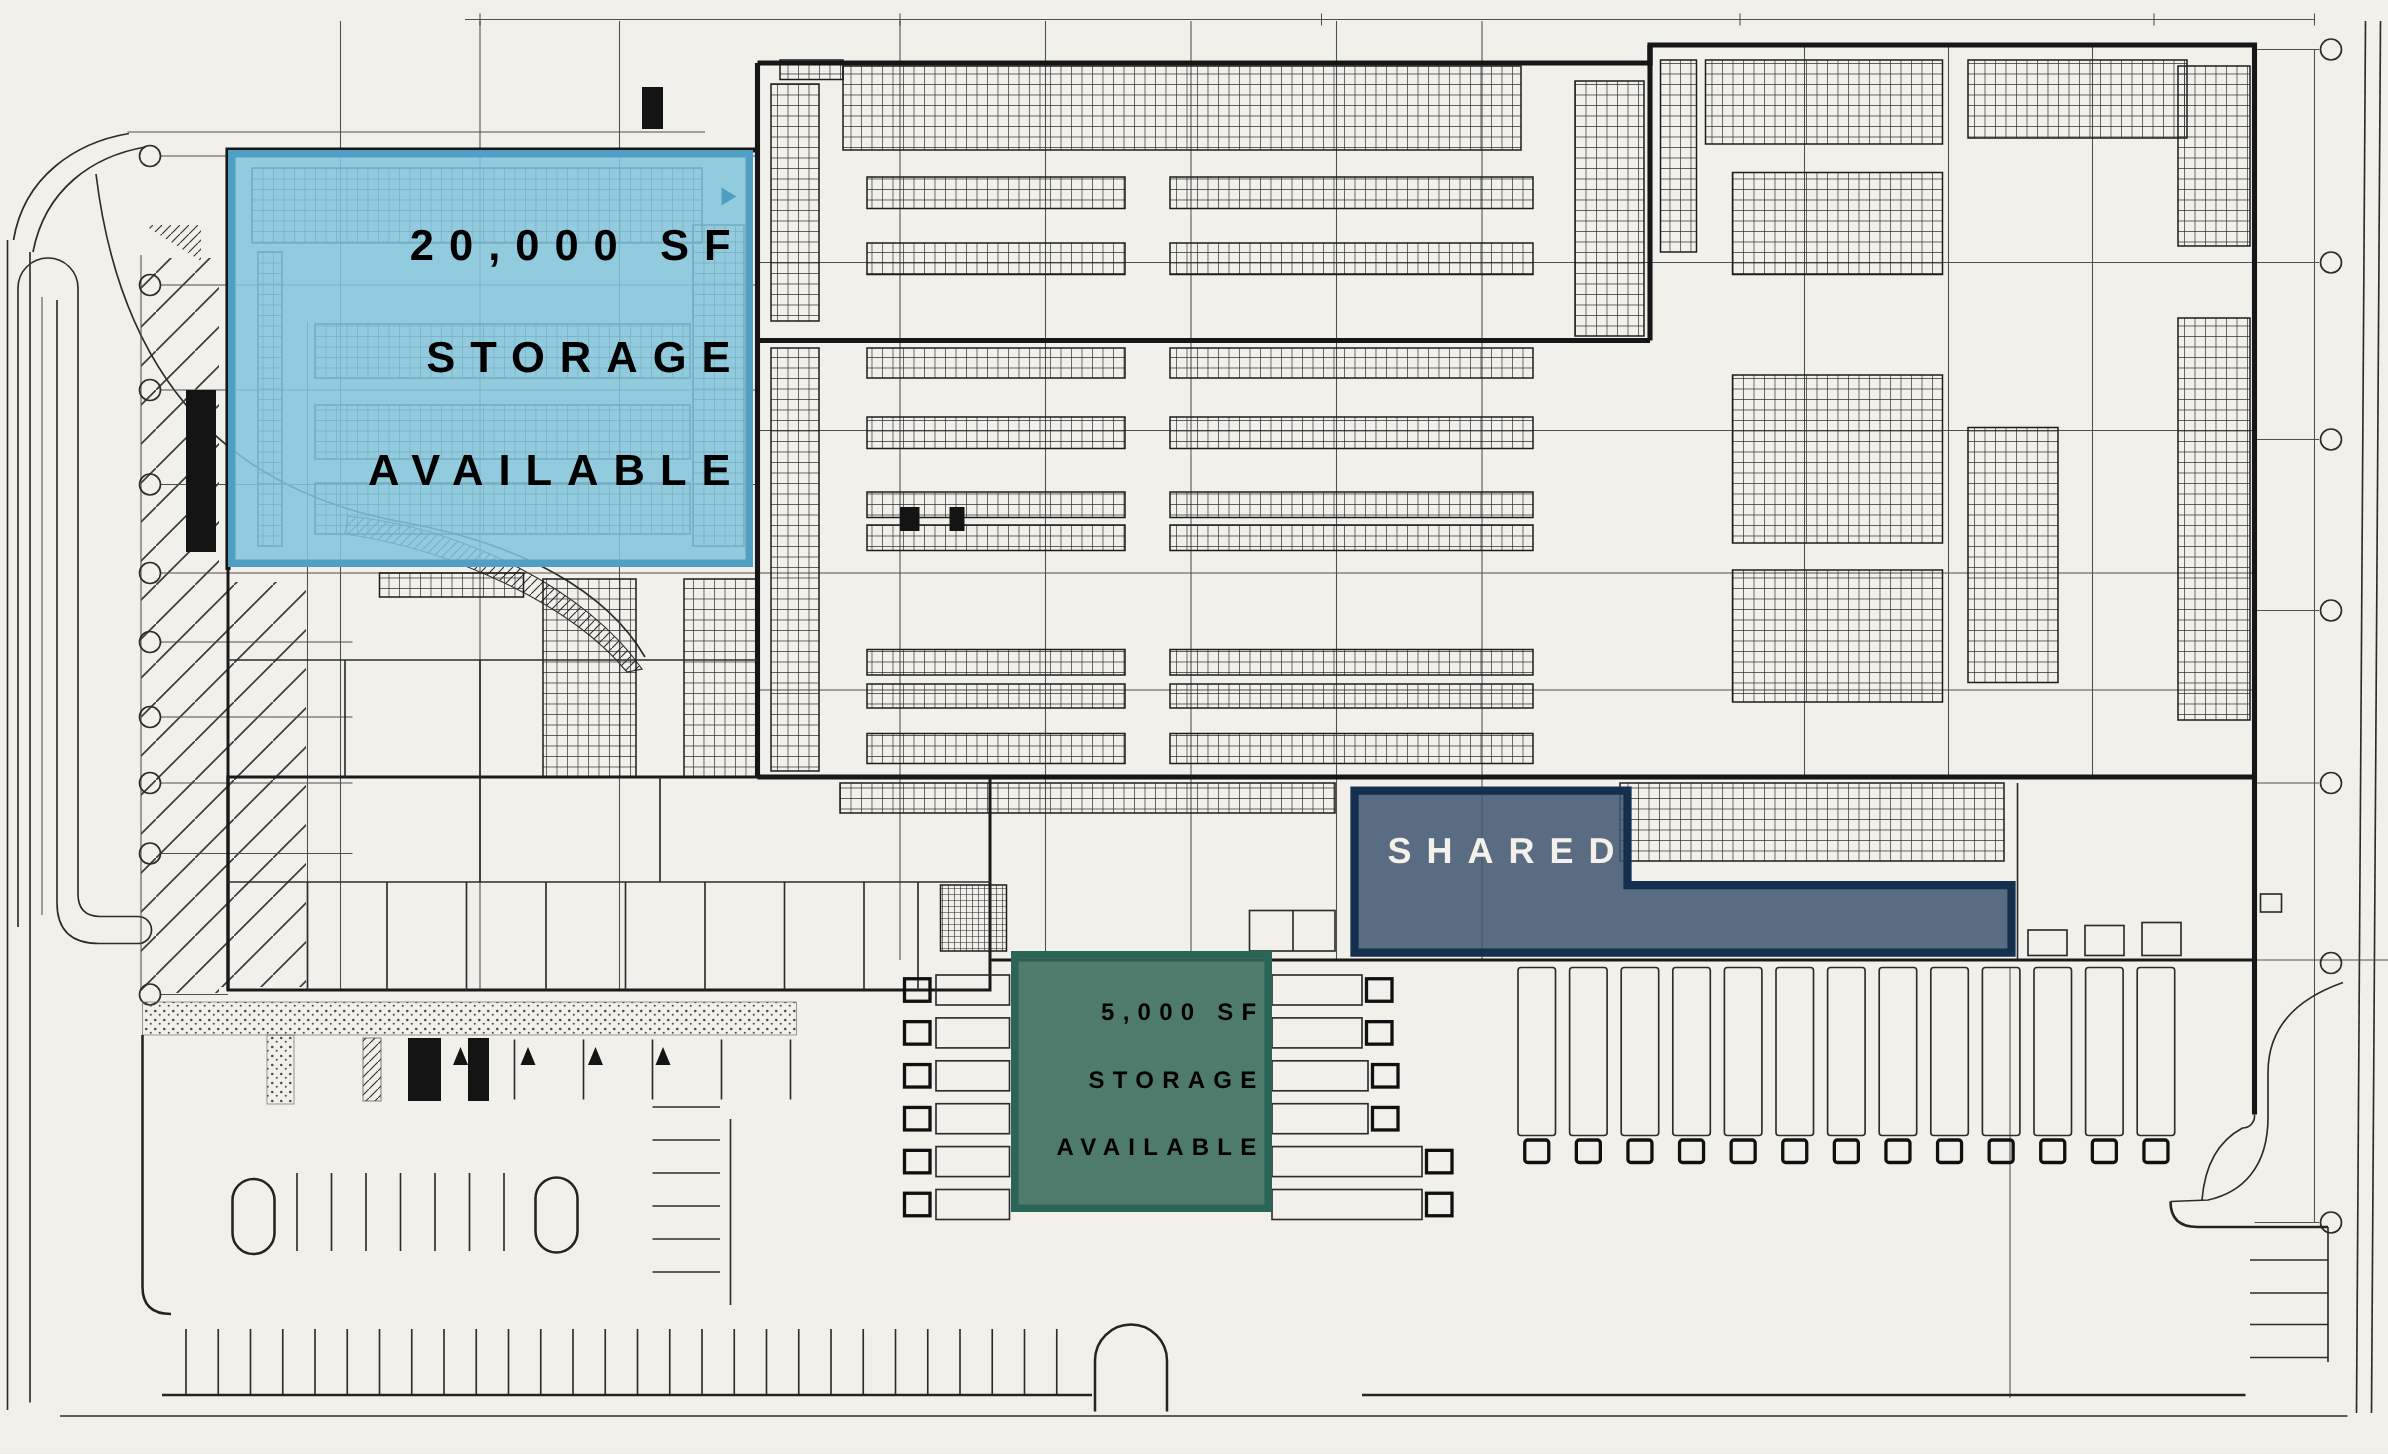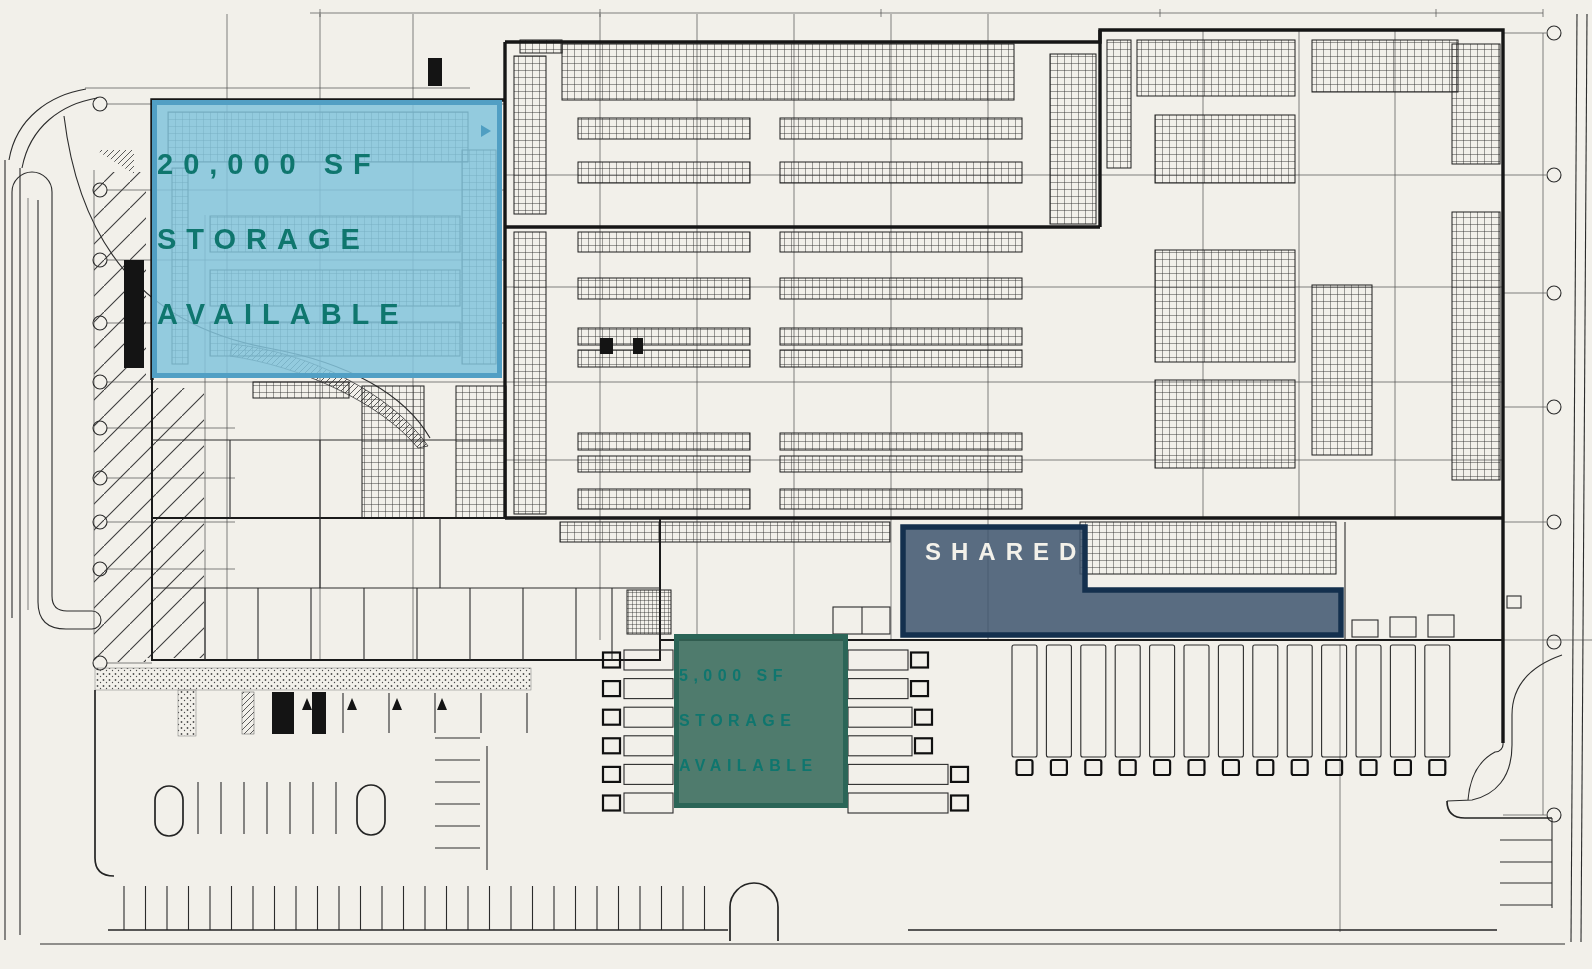--- a/index.html
+++ b/index.html
@@ -9,29 +9,29 @@
   .wall{fill:none;stroke:#161616;stroke-width:3.4;}
   .wall2{fill:none;stroke:#1a1a1a;stroke-width:2;}
   .thin{fill:none;stroke:#2c2c2c;stroke-width:1.1;}
   .curb{fill:none;stroke:#242424;stroke-width:1.7;}
   .xthin{fill:none;stroke:#4f4f4f;stroke-width:0.7;}
   .rack{fill:url(#rack);stroke:#1c1c1c;stroke-width:1;}
   .blk{fill:#141414;stroke:none;}
   .cab{fill:none;stroke:#101010;stroke-width:2.2;}
 
   .ov{position:absolute;box-sizing:border-box;display:flex;flex-direction:column;
-      justify-content:center;align-items:flex-start;font-weight:700;color:#0f766e;}
+      justify-content:center;align-items:flex-end;font-weight:700;color:#000000;}
   .ov span{display:block;white-space:nowrap;}
   .ov-blue{left:152px;top:100px;width:350px;height:278px;
       background:rgba(130,196,220,0.85);border:5px solid #519fc4;
       font-size:29px;letter-spacing:10px;row-gap:42px;}
   .ov-teal{left:674px;top:634px;width:174px;height:174px;
       background:rgba(52,104,88,0.86);border:5px solid #2b6557;
       font-size:16px;letter-spacing:5.5px;row-gap:27px;}
-  .navy-label{position:absolute;color:#f3f1ea;font-weight:700;white-space:nowrap;}
+  .navy-label{position:absolute;color:#f3f1ea;font-weight:700;white-space:nowrap;margin-top:16px;}
   .navy-1{left:925px;top:538px;font-size:24px;letter-spacing:10px;}
   .navy-2{left:925px;top:591px;font-size:23px;letter-spacing:7.5px;}
   .arrow-icon{position:absolute;right:6px;top:20px;width:0;height:0;
       border-top:6px solid transparent;border-bottom:6px solid transparent;
       border-left:10px solid #4f9ec2;}
 </style>
 </head>
 <body>
 
 <div class="stage">

